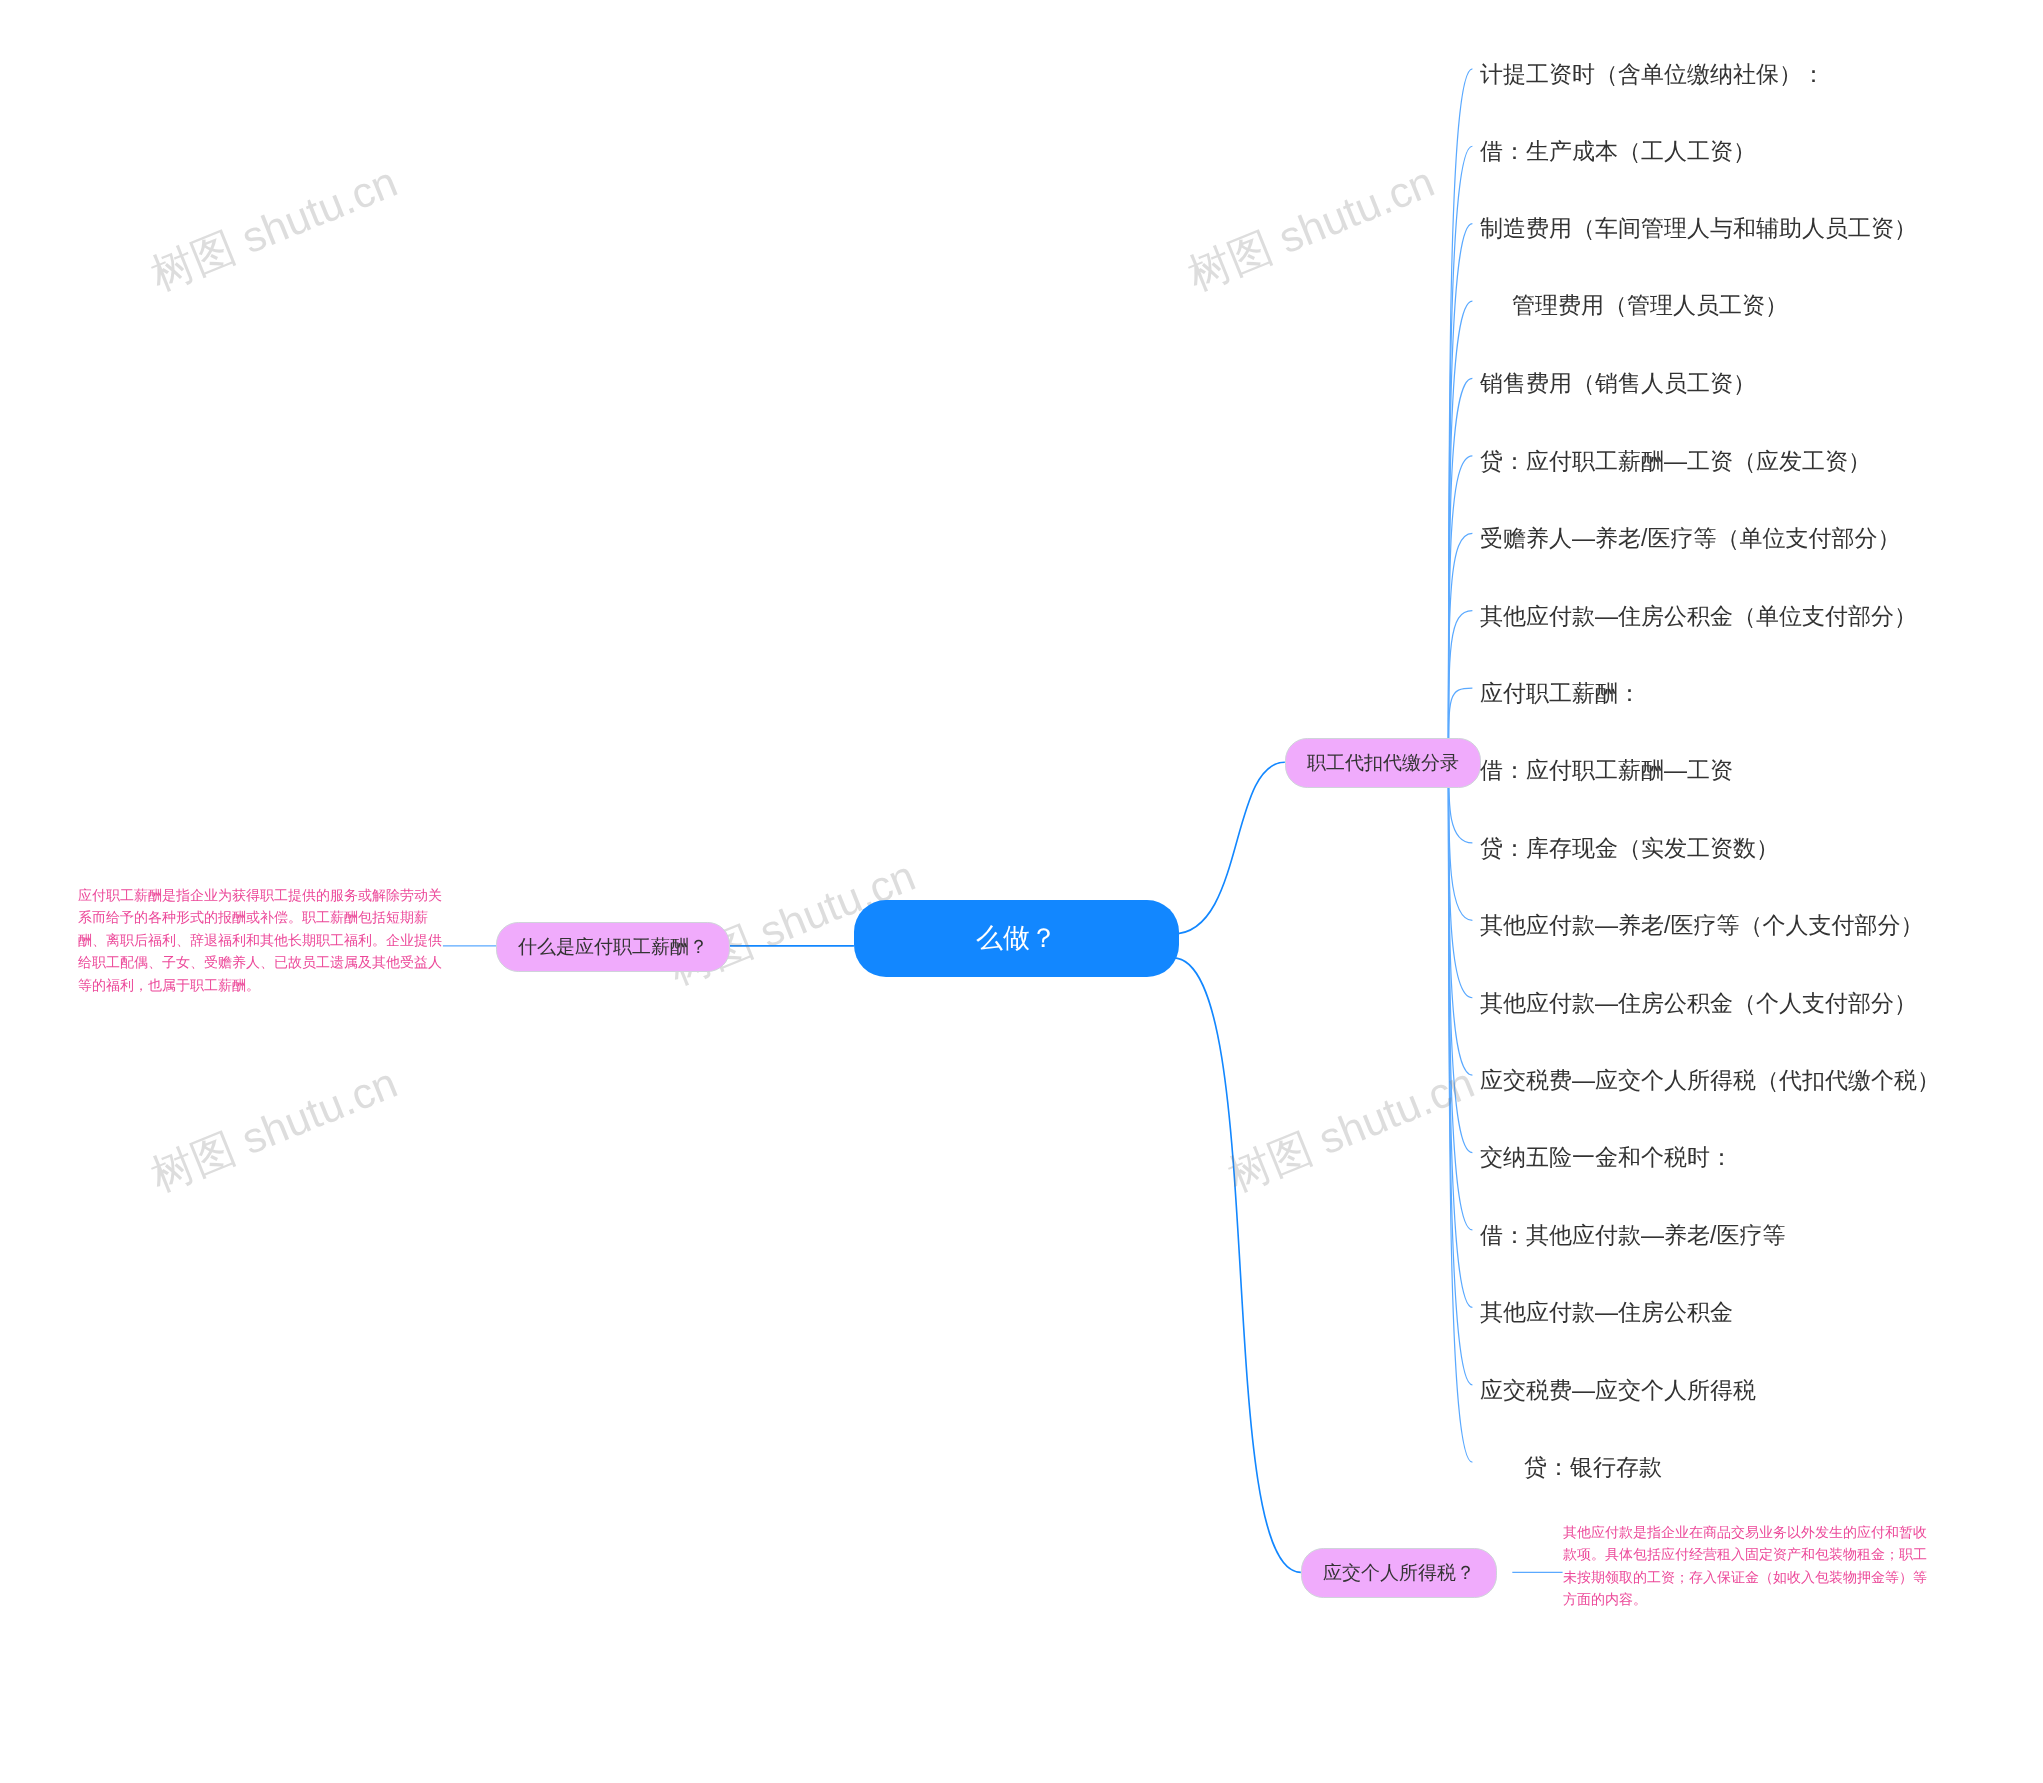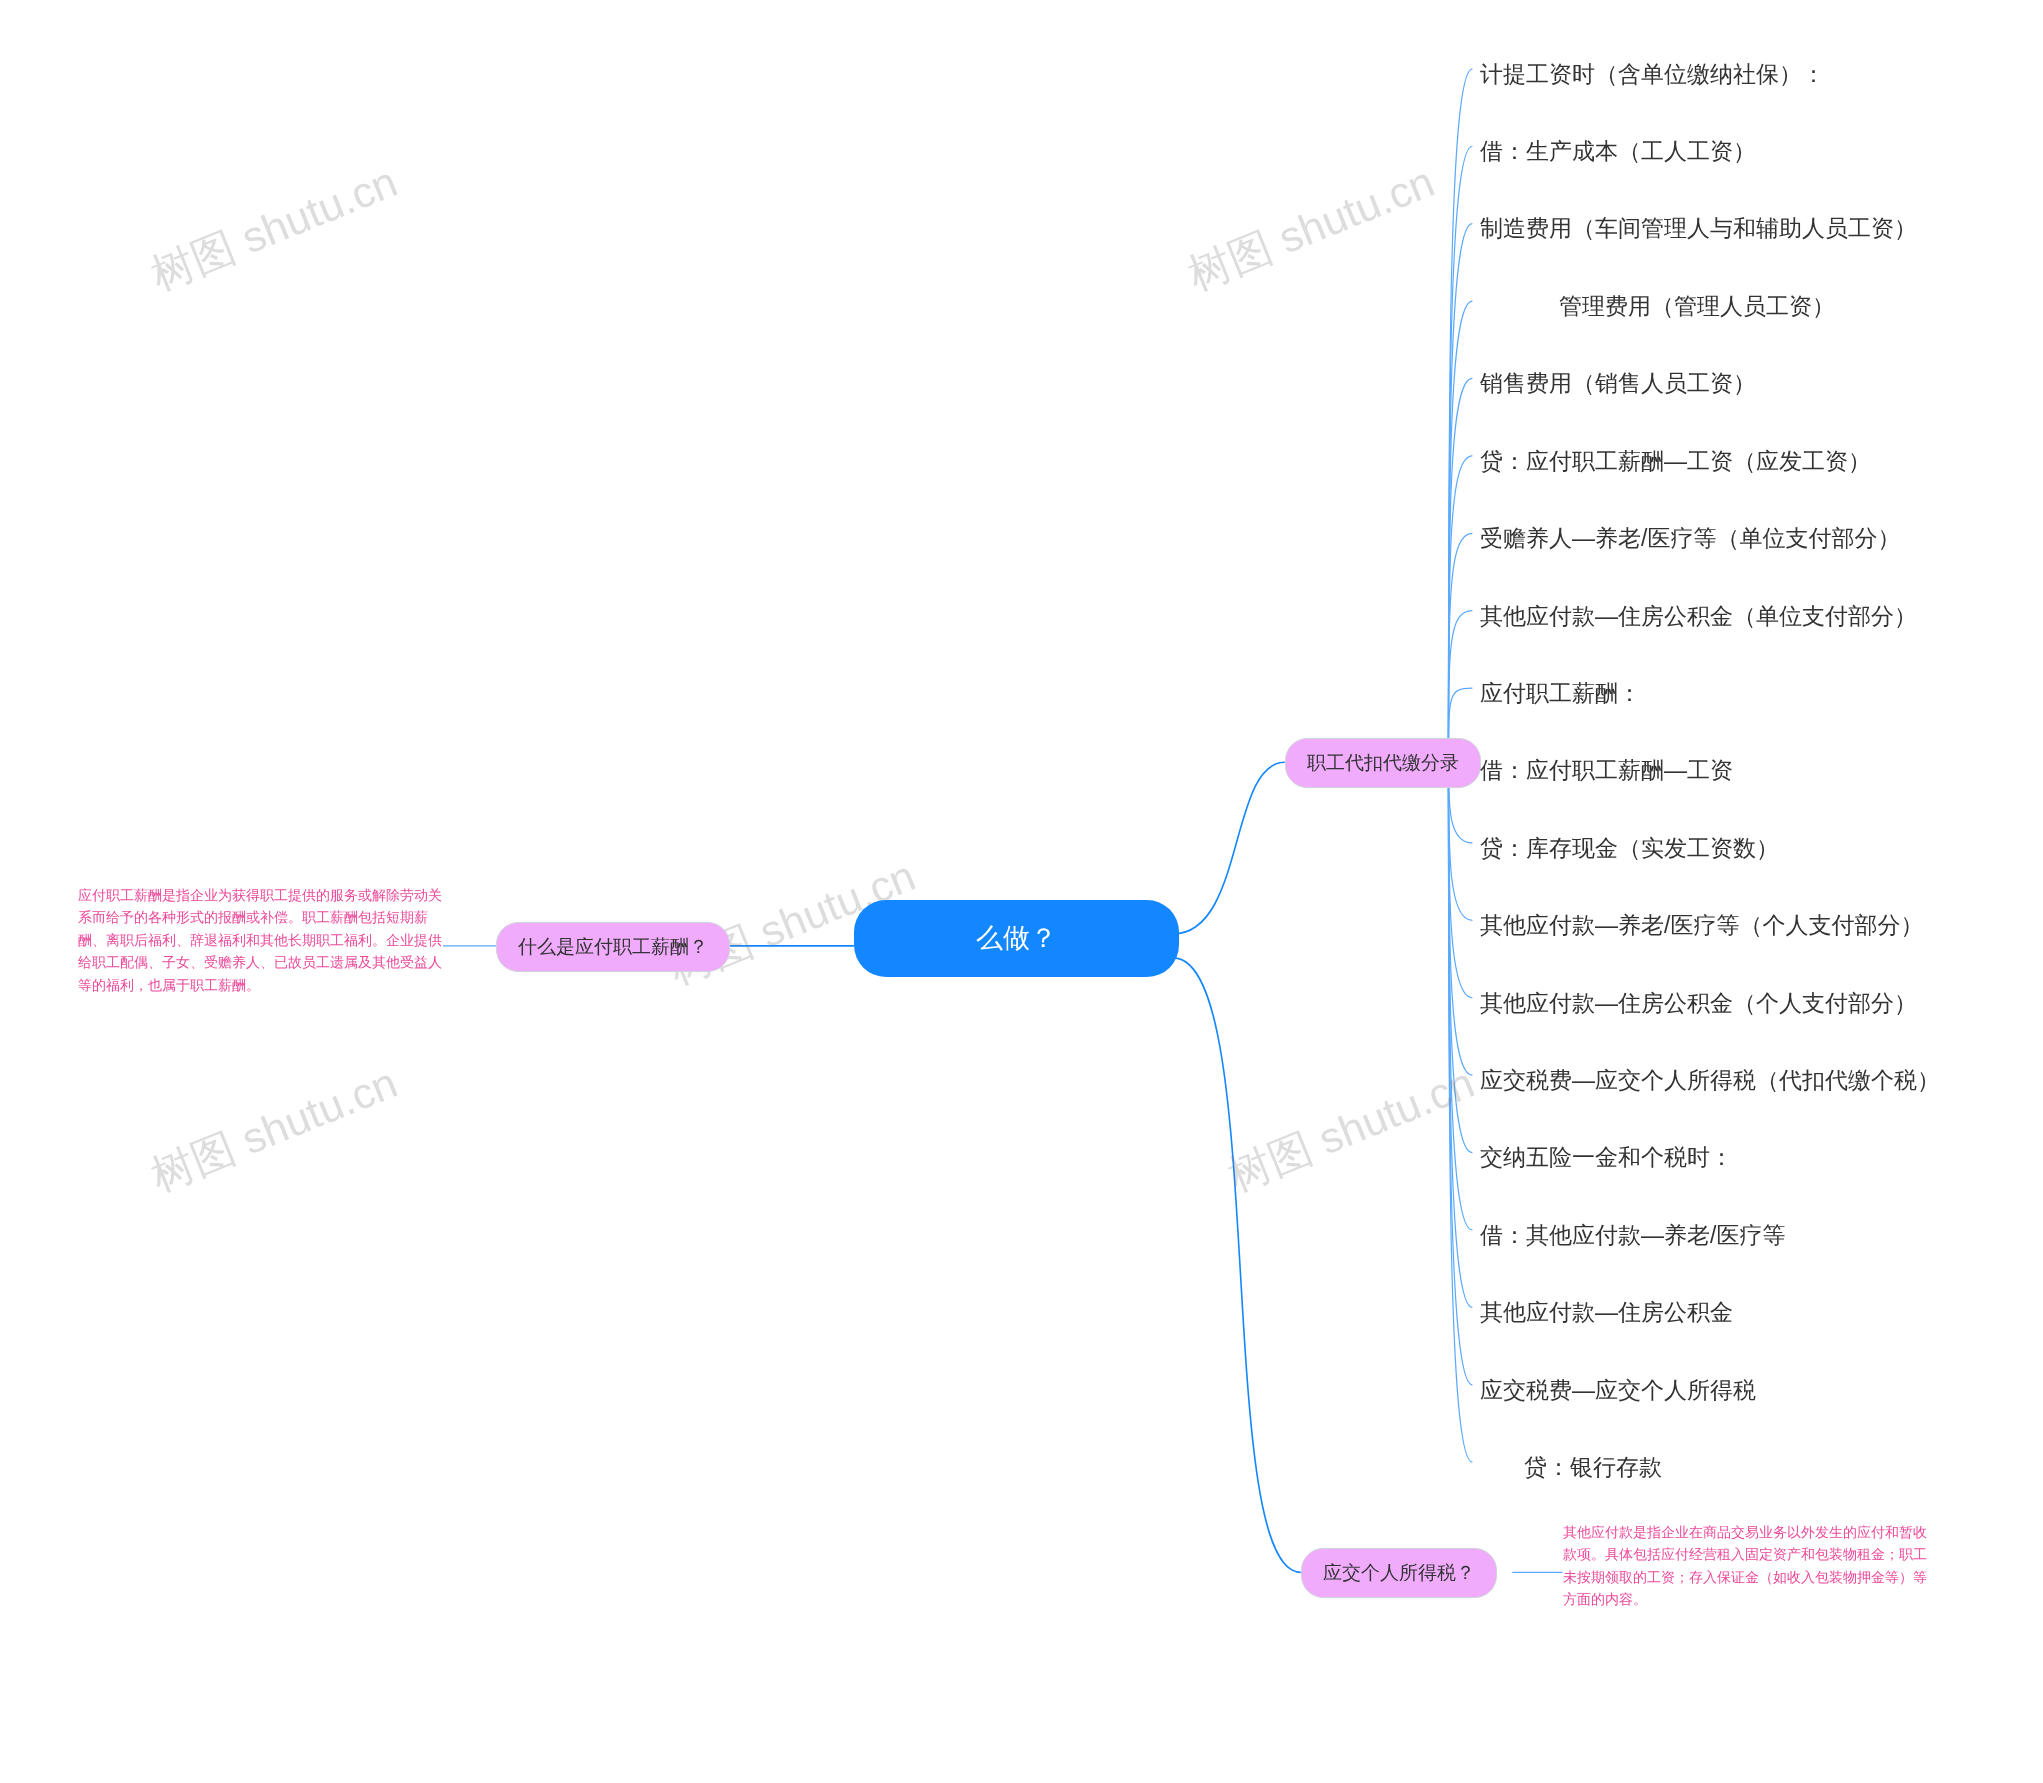--- a/index.html
+++ b/index.html
@@ -121,21 +121,21 @@
 
 <div class="paragraph" style="left:78px; top:884px; width:366px;">应付职工薪酬是指企业为获得职工提供的服务或解除劳动关系而给予的各种形式的报酬或补偿。职工薪酬包括短期薪酬、离职后福利、辞退福利和其他长期职工福利。企业提供给职工配偶、子女、受赡养人、已故员工遗属及其他受益人等的福利，也属于职工薪酬。</div>
 
 <div class="node" style="left:1285px; top:738px;">
   <span>职工代扣代缴分录</span>
 </div>
 
 <div class="leaf" style="left:1480px; top:57px;">计提工资时（含单位缴纳社保）：</div>
 <div class="leaf" style="left:1480px; top:134px;">借：生产成本（工人工资）</div>
 <div class="leaf" style="left:1480px; top:211px;">制造费用（车间管理人与和辅助人员工资）</div>
-<div class="leaf" style="left:1559px; top:289px;">管理费用（管理人员工资）</div>
+<div class="leaf" style="left:1512px; top:289px;font-family:Liberation Serif, serif;">管理费用（管理人员工资）</div>
 <div class="leaf" style="left:1480px; top:366px;">销售费用（销售人员工资）</div>
 <div class="leaf" style="left:1480px; top:444px;">贷：应付职工薪酬—工资（应发工资）</div>
 <div class="leaf" style="left:1480px; top:521px;">受赡养人—养老/医疗等（单位支付部分）</div>
 <div class="leaf" style="left:1480px; top:599px;">其他应付款—住房公积金（单位支付部分）</div>
 <div class="leaf" style="left:1480px; top:676px;">应付职工薪酬：</div>
 <div class="leaf" style="left:1480px; top:753px;">借：应付职工薪酬—工资</div>
 <div class="leaf" style="left:1480px; top:831px;">贷：库存现金（实发工资数）</div>
 <div class="leaf" style="left:1480px; top:908px;">其他应付款—养老/医疗等（个人支付部分）</div>
 <div class="leaf" style="left:1480px; top:986px;">其他应付款—住房公积金（个人支付部分）</div>
 <div class="leaf" style="left:1480px; top:1063px;">应交税费—应交个人所得税（代扣代缴个税）</div>

